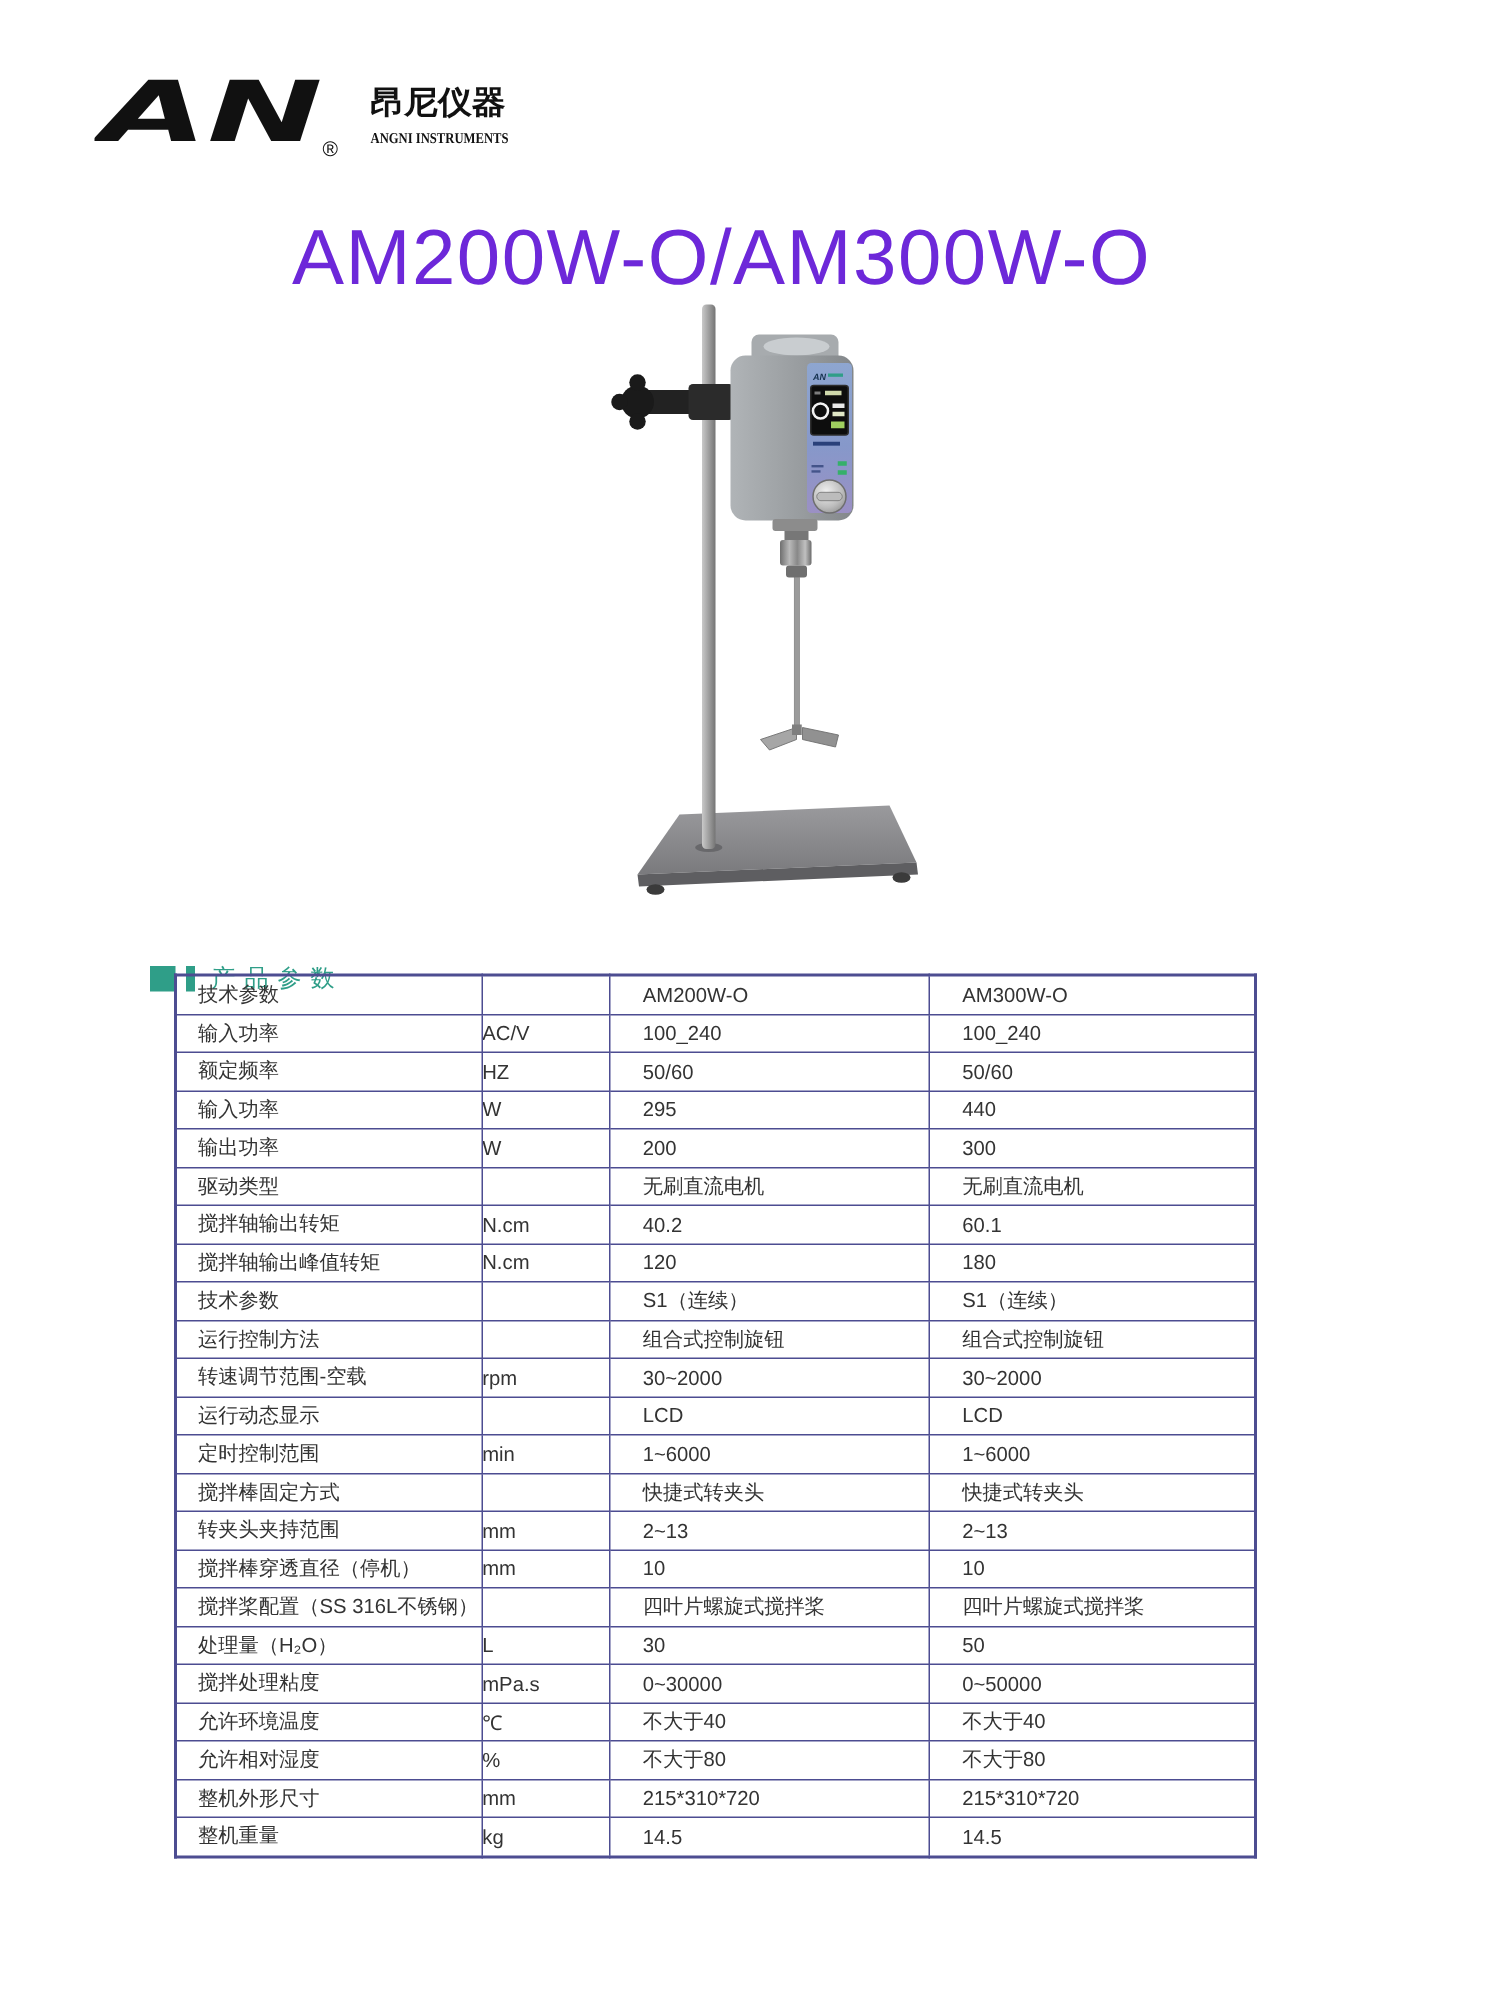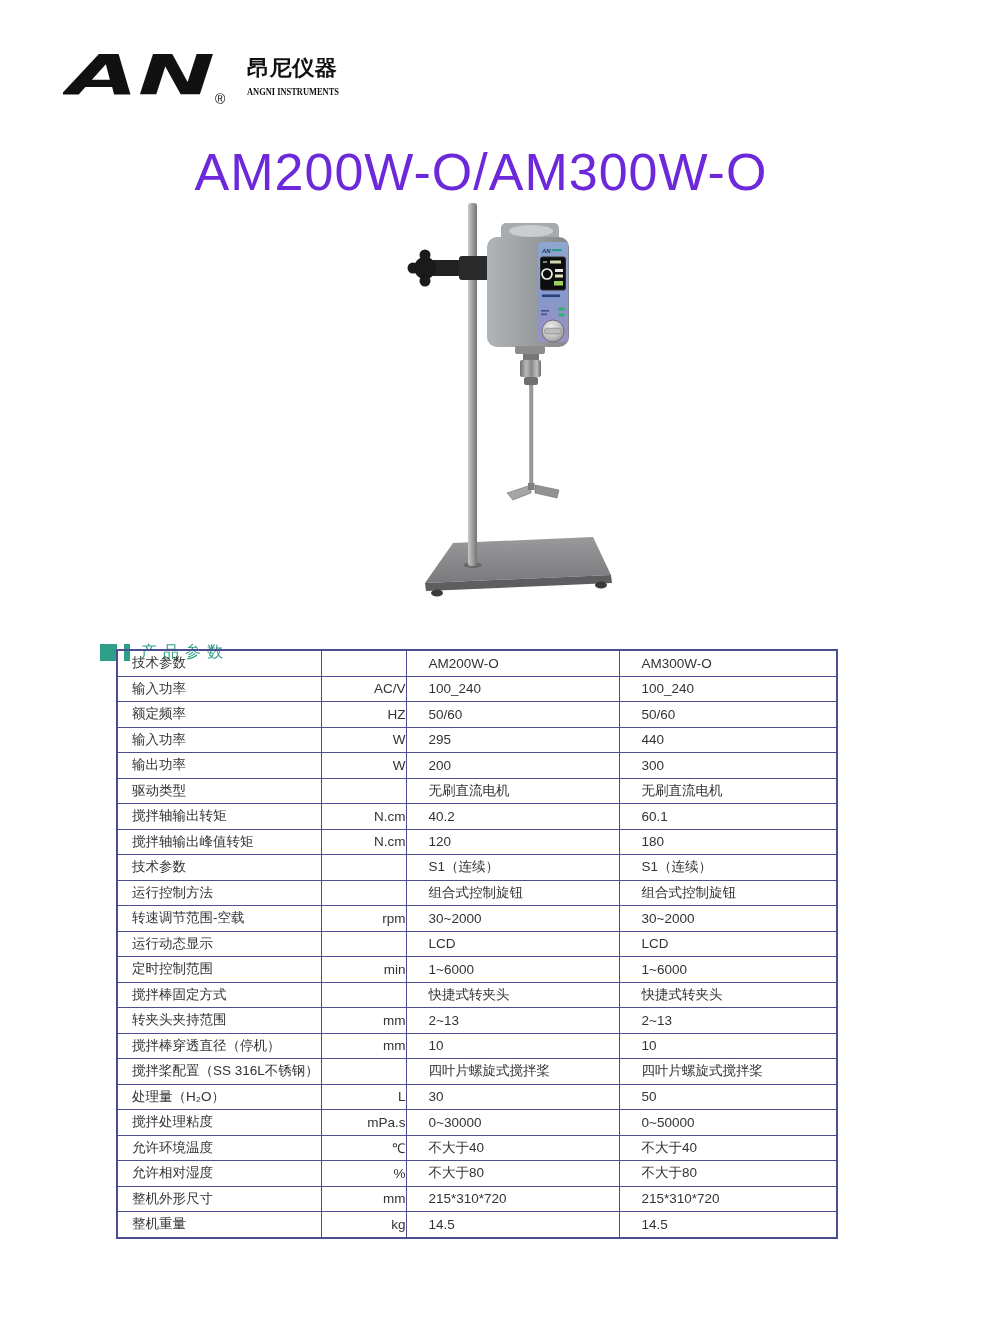--- a/index.html
+++ b/index.html
@@ -25,21 +25,21 @@
   .spec-table {
     position:absolute; left:116px; top:649px; width:720px;
     border-collapse:collapse; table-layout:fixed;
     border:2px solid #4d4d91;
   }
   .spec-table td {
     border:1.6px solid #4d4d91; height:24.5px;
     font-size:13.5px; color:#333333; padding:0; overflow:hidden; white-space:nowrap;
   }
   .spec-table td.c-param { padding-left:14px;margin-top:41px; }
-  .spec-table td.c-unit  { text-align:right; }
+  .spec-table td.c-unit  { text-align:left; }
   .spec-table td.c-val   { padding-left:22px; }
 </style>
 </head>
 <body>
 
 <div class="page">
 
   <svg class="logo" viewBox="0 0 280 66">
     <text x="4" y="50" font-family="DejaVu Sans, sans-serif" font-size="56" font-weight="bold" font-style="italic" fill="#111111" textLength="148" lengthAdjust="spacingAndGlyphs">AN</text>
     <text x="152" y="60" font-size="14" fill="#111111">®</text>

